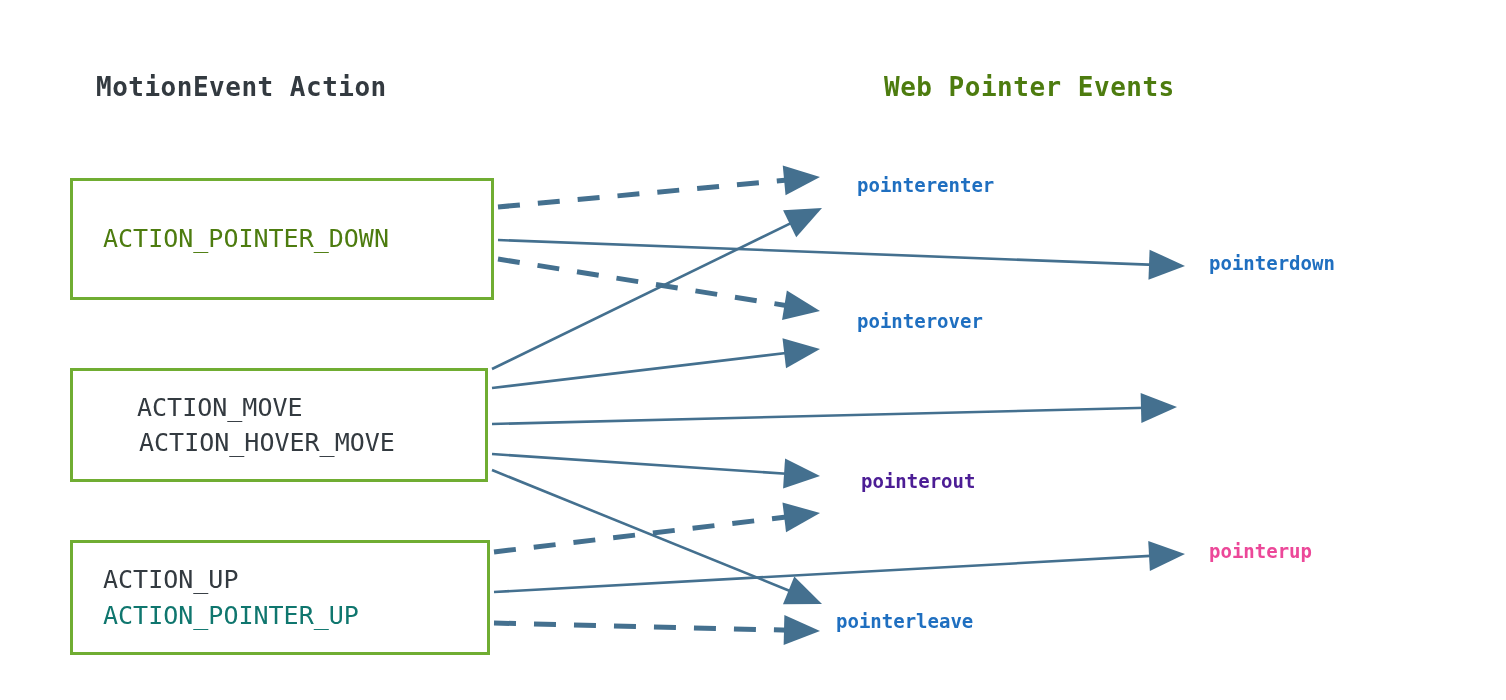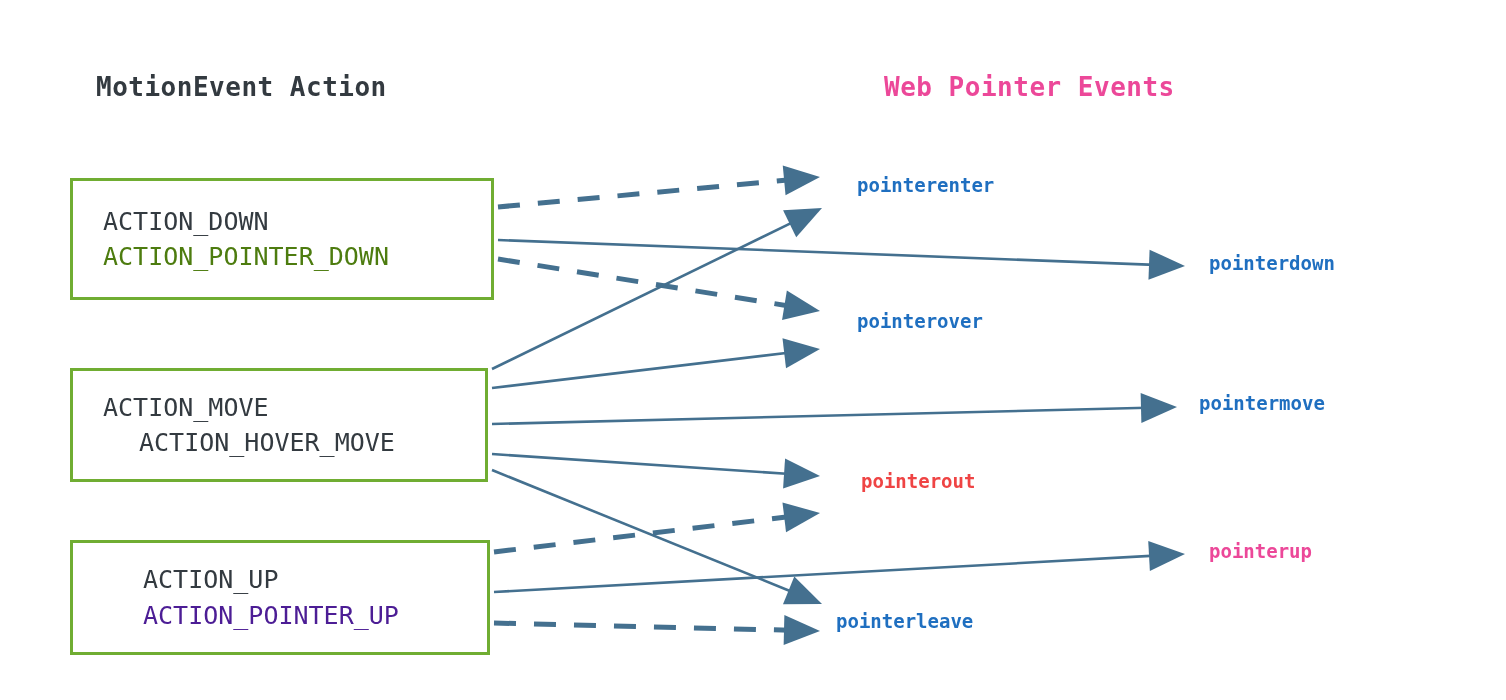--- a/index.html
+++ b/index.html
@@ -69,21 +69,21 @@
     pointer-events: none;
   }
 </style>
 </head>
 <body>
 
 <div id="canvas" style="background: rgb(255, 255, 255);">
 
   <div class="col-header" id="header-left" style="color: rgb(51, 58, 64);">MotionEvent Action</div>
 
-  <div class="col-header" id="header-right" style="color: #ec4899;">Web Pointer Events</div>
+  <div class="col-header" id="header-right" style="color: #4d7c0f;">Web Pointer Events</div>
 
   <svg id="svg-arrows" viewBox="0 0 1506 700" xmlns="http://www.w3.org/2000/svg">
       <line x1="498" y1="207" x2="790.1293617502067" y2="179.78297871892485" stroke="#44708F" stroke-width="5" stroke-dasharray="22 18"></line>
       <polygon points="820,177 785.5467234597105,195.27489358760644 782.7637447407857,165.40425533781317" fill="#44708F"></polygon>
       <line x1="498" y1="240" x2="1155.0214614103104" y2="264.865441043185" stroke="#44708F" stroke-width="2.6"></line>
       <polygon points="1185,266 1148.458474213965,279.6277985466668 1149.59303317078,249.64925995697715" fill="#44708F"></polygon>
       <line x1="498" y1="259" x2="790.3836997636658" y2="306.2172434400951" stroke="#44708F" stroke-width="5" stroke-dasharray="22 18"></line>
       <polygon points="820,311 782.0690614364466,320.0688422462812 786.8518179963514,290.452542009947" fill="#44708F"></polygon>
       <line x1="492" y1="369" x2="795.0377319150892" y2="221.1543186717292" stroke="#44708F" stroke-width="2.6"></line>
       <polygon points="822,208 796.2224376339717,237.2663164485304 783.0681189622425,210.30404836361964" fill="#44708F"></polygon>
@@ -97,35 +97,33 @@
       <polygon points="822,604 783.0016045173153,604.3537651426075 794.288397162412,576.5579325091605" fill="#44708F"></polygon>
       <line x1="494" y1="552" x2="790.212399713484" y2="516.5635472735403" stroke="#44708F" stroke-width="5" stroke-dasharray="22 18"></line>
       <polygon points="820,513 786.036653292951,532.1700568715063 782.4731060194107,502.38245658499034" fill="#44708F"></polygon>
       <line x1="494" y1="592" x2="1155.045260429816" y2="555.6472939271592" stroke="#44708F" stroke-width="2.6"></line>
       <polygon points="1185,554 1149.8779594793589,570.954122497683 1148.2306655521995,540.9993829274991" fill="#44708F"></polygon>
       <line x1="494" y1="623" x2="790.0090290058853" y2="630.2640252516782" stroke="#44708F" stroke-width="5" stroke-dasharray="22 18"></line>
       <polygon points="820,631 783.6428474329015,645.1123157990712 784.3788221812232,615.1213448049564" fill="#44708F"></polygon>
     </svg>
 
   <div class="action-box" id="box-down" style="border-color: rgb(112, 173, 50);">
-    <div class="action-line" style="color: rgb(51, 58, 64);">ACTION_DOWN</div>
     <div class="action-line" style="color: #4d7c0f;">ACTION_POINTER_DOWN</div>
   </div>
 
   <div class="action-box" id="box-move" style="border-color: rgb(112, 173, 50);">
-    <div class="action-line" style="color: rgb(51, 58, 64);">ACTION_MOVE</div>
+    <div class="action-line" style="color: rgb(51, 58, 64); margin-left: 34px;">ACTION_MOVE</div>
     <div class="action-line" style="color: rgb(51, 58, 64); margin-left: 36px;">ACTION_HOVER_MOVE</div>
   </div>
 
-  <div class="action-box" id="box-up" style="border-color: rgb(112, 173, 50); padding-left: 40px;">
+  <div class="action-box" id="box-up" style="border-color: rgb(112, 173, 50);">
     <div class="action-line" style="color: rgb(51, 58, 64);">ACTION_UP</div>
-    <div class="action-line" style="color: #4c1d95;">ACTION_POINTER_UP</div>
+    <div class="action-line" style="color: #0f766e;">ACTION_POINTER_UP</div>
   </div>
 
   <div class="event-label" id="label-pointerenter" style="left: 857px; top: 174px; color: rgb(31, 111, 192);">pointerenter</div>
   <div class="event-label" id="label-pointerdown" style="left: 1209px; top: 252px; color: rgb(31, 111, 192);">pointerdown</div>
   <div class="event-label" id="label-pointerover" style="left: 857px; top: 310px; color: rgb(31, 111, 192);">pointerover</div>
-  <div class="event-label" id="label-pointermove" style="left: 1199px; top: 392px; color: rgb(31, 111, 192);">pointermove</div>
-  <div class="event-label" id="label-pointerout" style="left: 861px; top: 470px; color: #ef4444;">pointerout</div>
+  <div class="event-label" id="label-pointerout" style="left: 861px; top: 470px; color: #4c1d95;">pointerout</div>
   <div class="event-label" id="label-pointerup" style="left: 1209px; top: 540px; color: #ec4899;">pointerup</div>
   <div class="event-label" id="label-pointerleave" style="left: 836px; top: 610px; color: rgb(31, 111, 192);">pointerleave</div>
 
 </div>
 
 </body></html>

